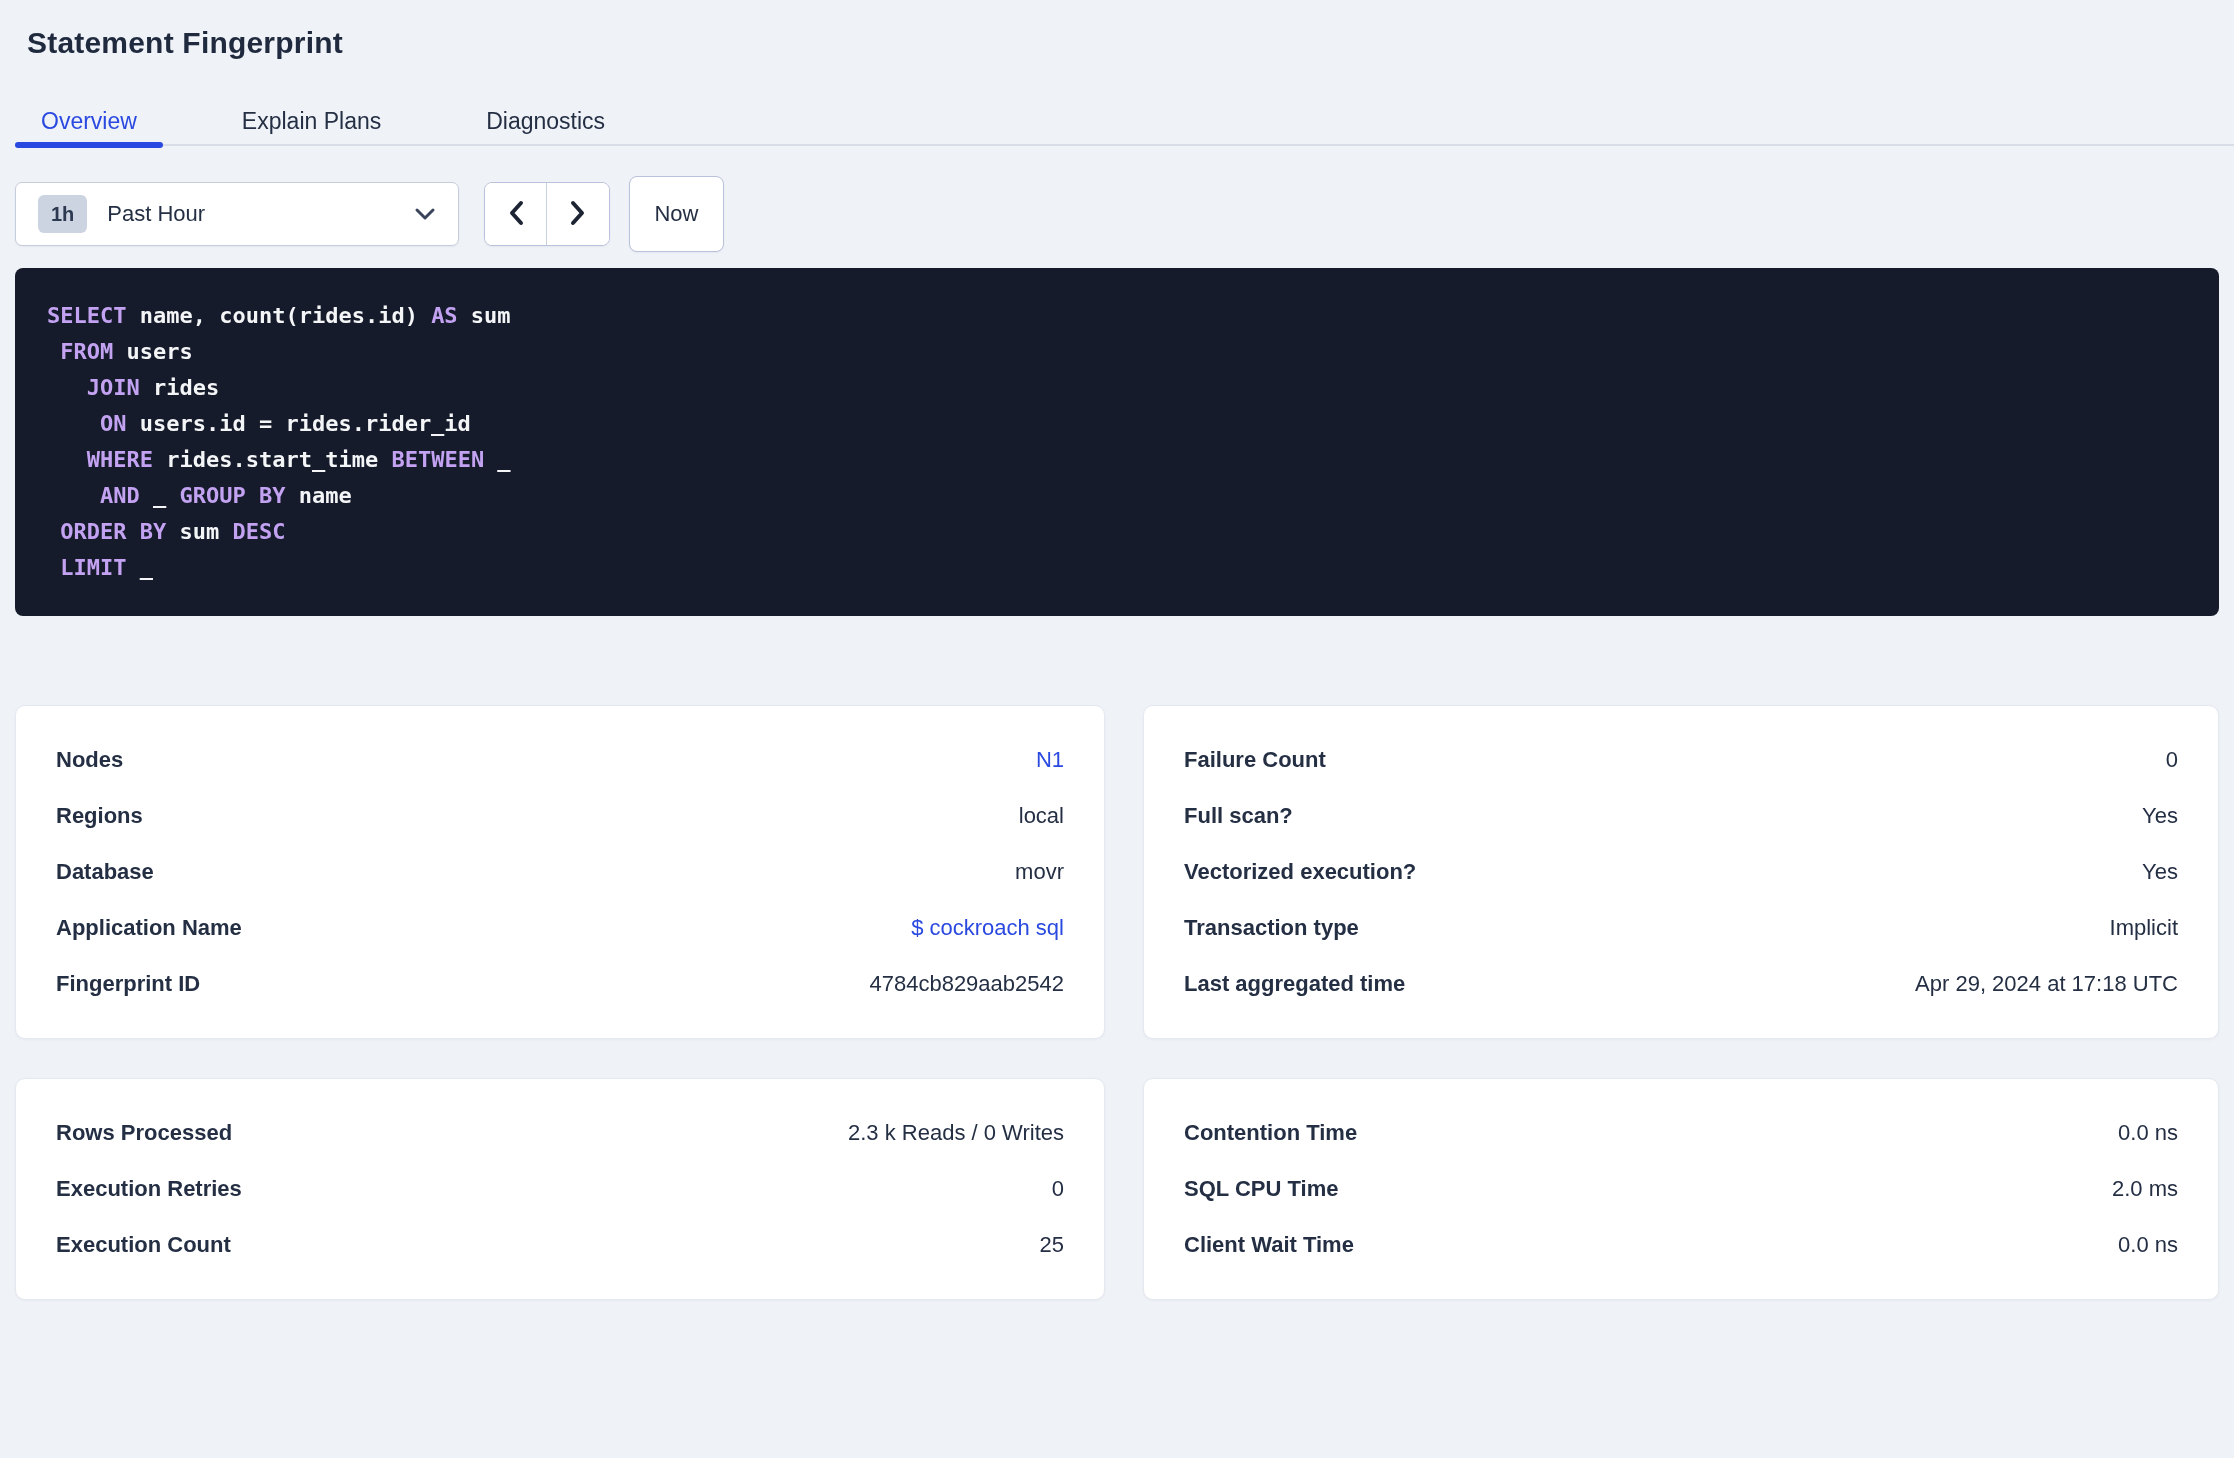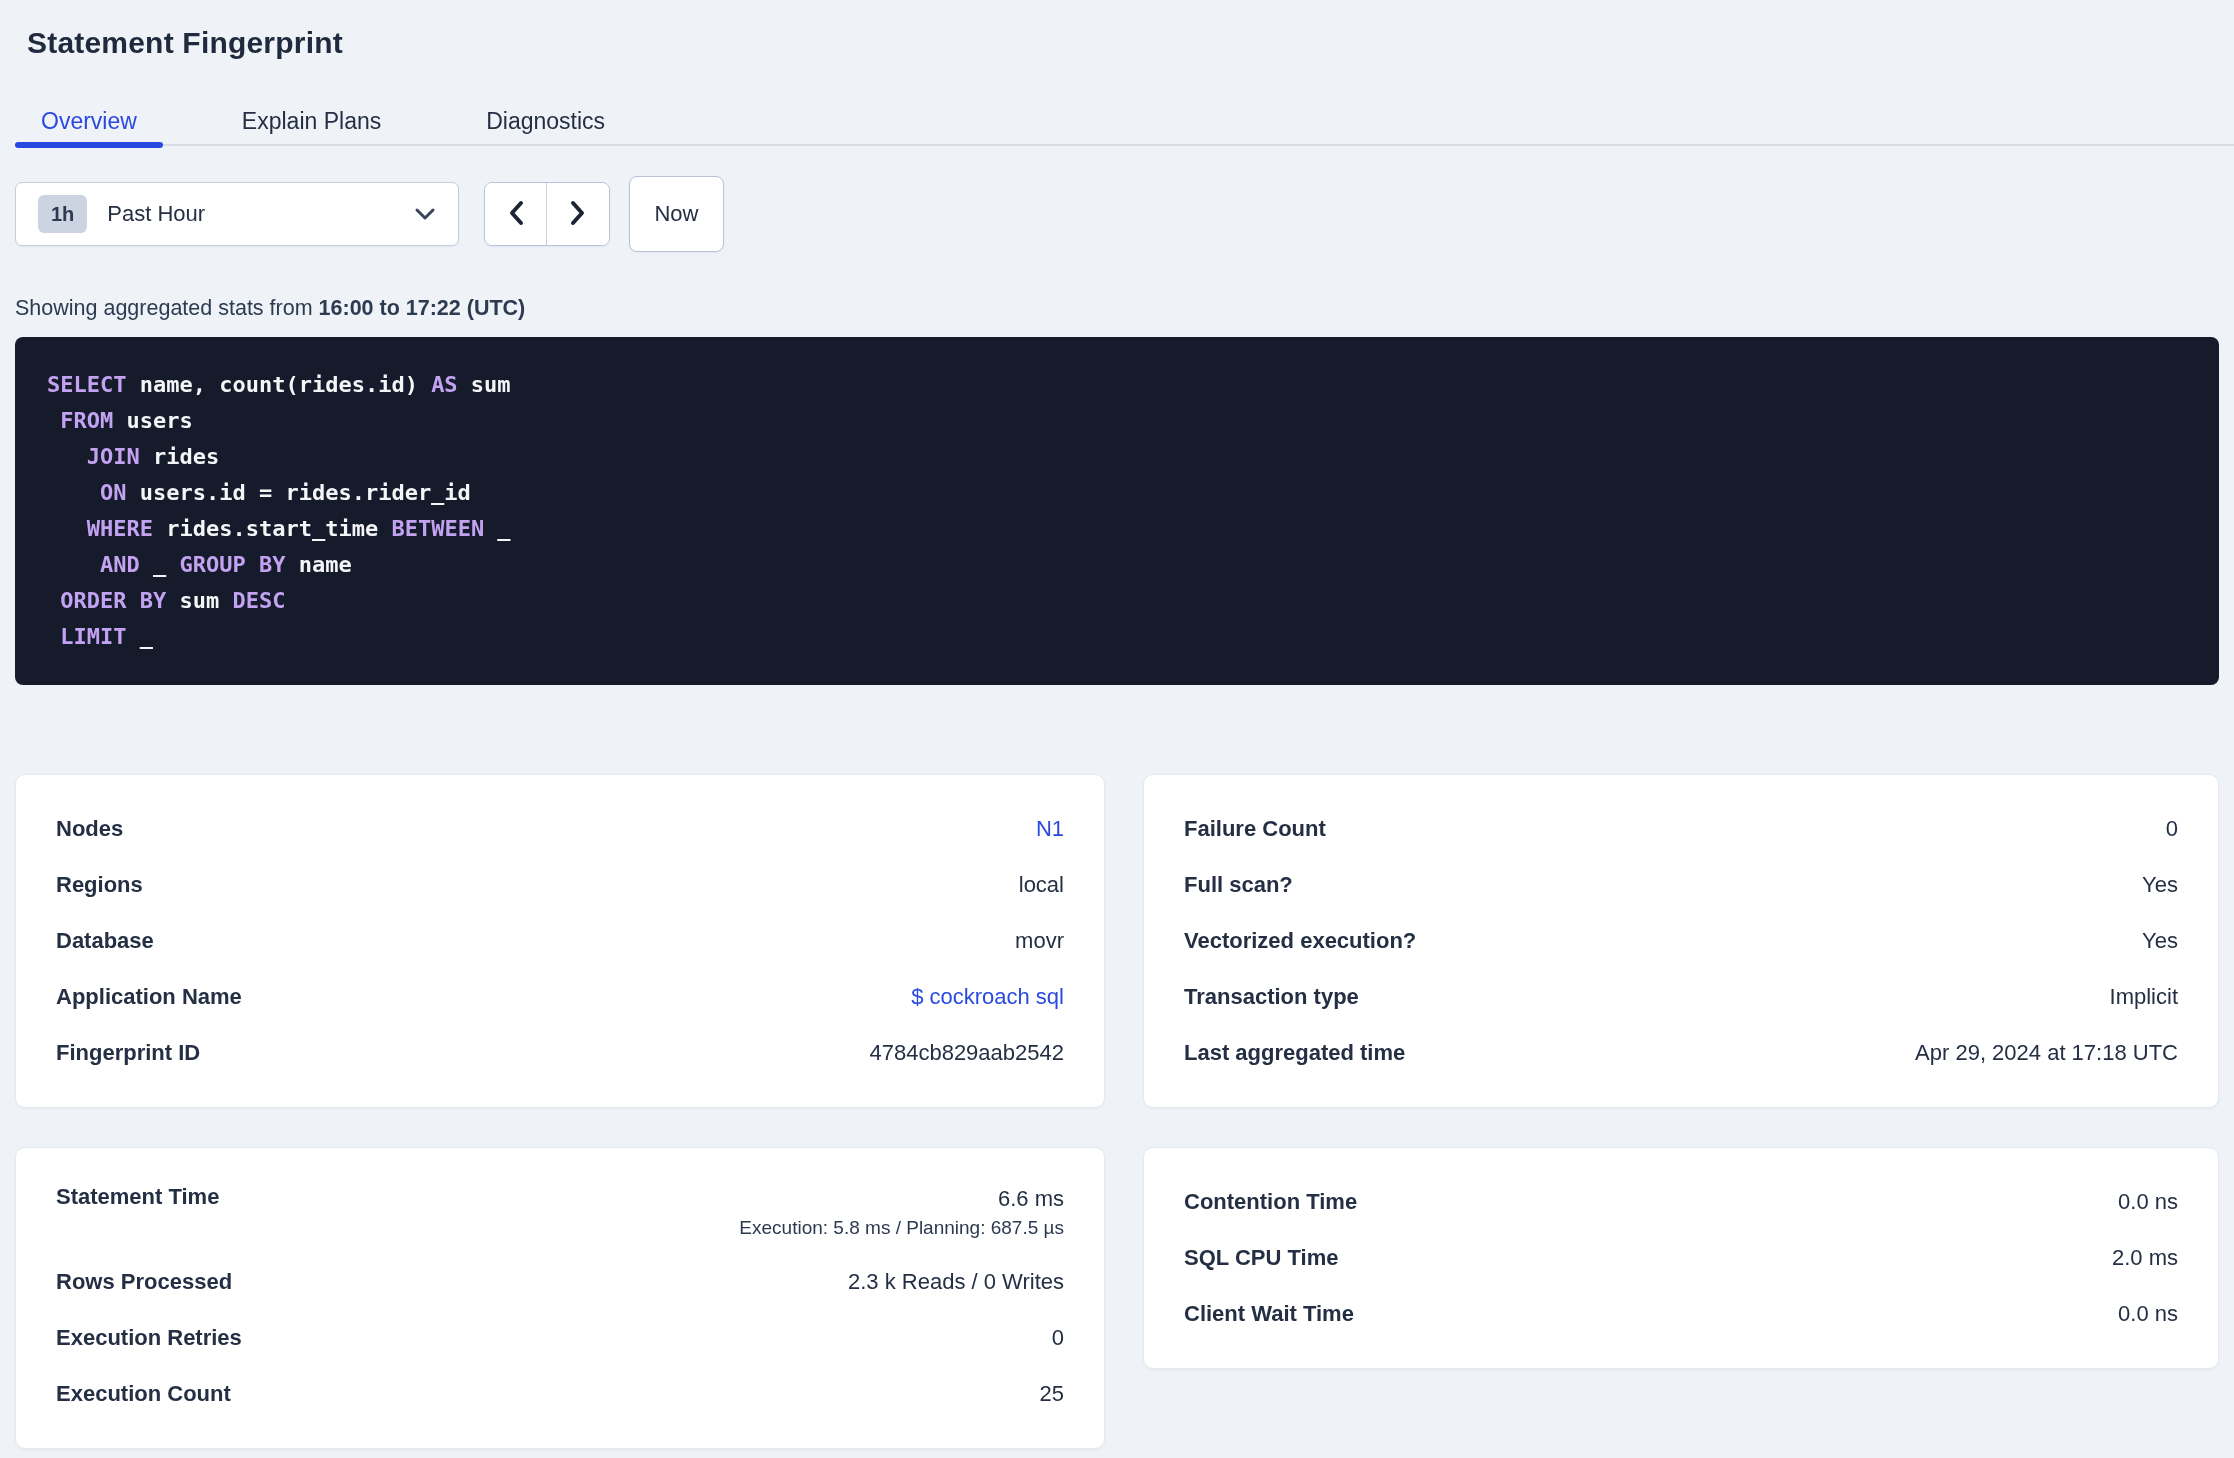--- a/index.html
+++ b/index.html
@@ -108,23 +108,20 @@
           <svg width="18" height="26" viewBox="0 0 18 26">
               <polyline points="4,3 13,13 4,23" fill="none" stroke="#1d2433" stroke-width="4" stroke-linecap="round" stroke-linejoin="round"></polyline>
             </svg>
         </span>
       </button>
     </div>
 
     <button class="now-btn">Now</button>
   </div>
 
-  <p class="caption">
-    <span>Showing aggregated stats from </span><b>16:00 to 17:22 (UTC)</b>
-  </p>
 
   <div class="sqlbox" id="sqlbox">
       <div class="sql-line"><span class="kw">SELECT</span><span> name, count(rides.id) </span><span class="kw">AS</span><span> sum</span></div>
       <div class="sql-line"><span> </span><span class="kw">FROM</span><span> users</span></div>
       <div class="sql-line"><span>   </span><span class="kw">JOIN</span><span> rides</span></div>
       <div class="sql-line"><span>    </span><span class="kw">ON</span><span> users.id = rides.rider_id</span></div>
       <div class="sql-line"><span>   </span><span class="kw">WHERE</span><span> rides.start_time </span><span class="kw">BETWEEN</span><span> _</span></div>
       <div class="sql-line"><span>    </span><span class="kw">AND</span><span> _ </span><span class="kw">GROUP BY</span><span> name</span></div>
       <div class="sql-line"><span> </span><span class="kw">ORDER BY</span><span> sum </span><span class="kw">DESC</span></div>
       <div class="sql-line"><span> </span><span class="kw">LIMIT</span><span> _</span></div>
@@ -169,27 +166,20 @@
         <div class="crow">
           <span class="crow-label">Transaction type</span>
           <span class="crow-value">Implicit</span>
         </div>
         <div class="crow">
           <span class="crow-label">Last aggregated time</span>
           <span class="crow-value">Apr 29, 2024 at 17:18 UTC</span>
         </div>
       </div>
       <div class="card">
-        <div class="crow has-sub">
-          <span class="crow-label">Statement Time</span>
-          <span class="value-col">
-            <span class="value-main">6.6 ms</span>
-            <span class="value-sub">Execution: 5.8 ms / Planning: 687.5 µs</span>
-          </span>
-        </div>
         <div class="crow">
           <span class="crow-label">Rows Processed</span>
           <span class="crow-value">2.3 k Reads / 0 Writes</span>
         </div>
         <div class="crow">
           <span class="crow-label">Execution Retries</span>
           <span class="crow-value">0</span>
         </div>
         <div class="crow">
           <span class="crow-label">Execution Count</span>

